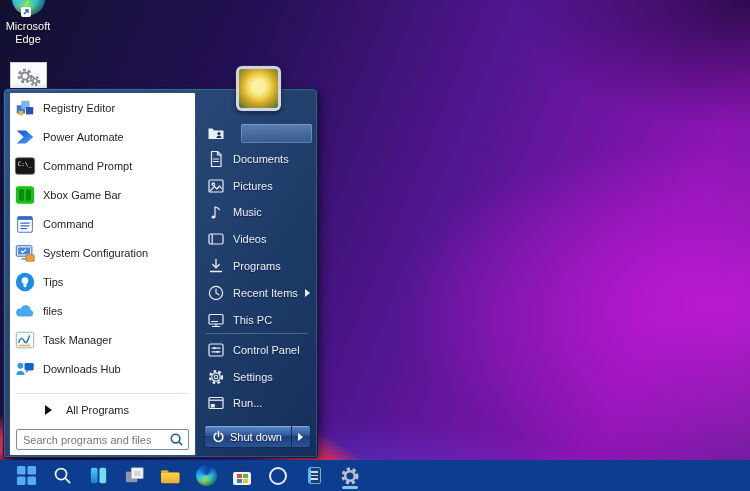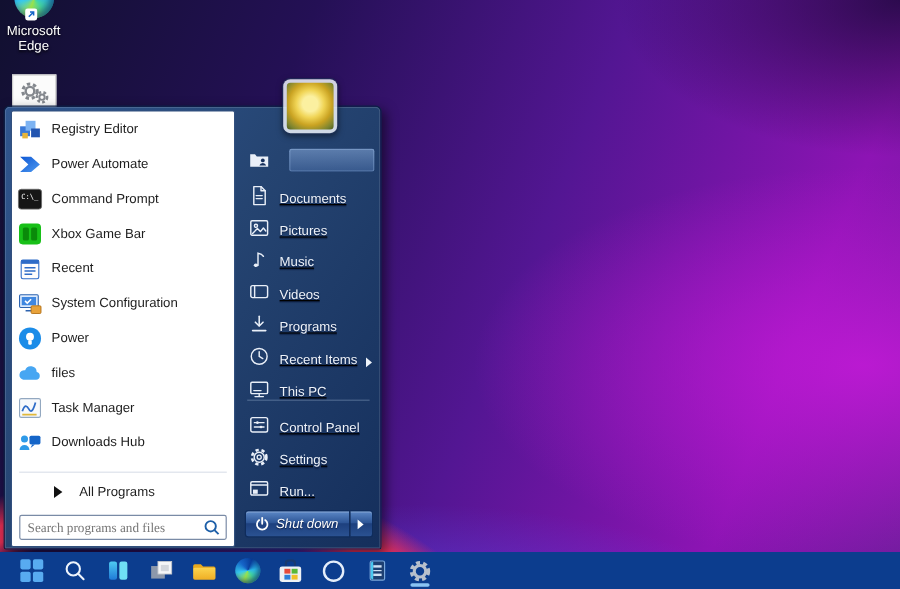--- a/index.html
+++ b/index.html
@@ -40,47 +40,47 @@
   .l-ic{width:24px;height:24px;margin-right:6px;flex:0 0 auto;display:flex;align-items:center;justify-content:center;}
   .l-label{font-size:11px;color:#1e1e1e;white-space:nowrap;}
   .l-sep{position:absolute;left:6px;right:6px;top:300px;height:1px;background:#dde2ea;}
   .allprog{position:absolute;left:0;right:0;top:303px;height:27px;display:flex;align-items:center;margin-left:26px;}
   .allprog .tri{width:0;height:0;margin-left:9px;border-left:7px solid #111;
     border-top:5px solid transparent;border-bottom:5px solid transparent;}
   .allprog .l-label{margin-left:14px;}
   .searchbox{position:absolute;left:6px;right:6px;top:336px;height:21px;background:#fff;
     border:1px solid #7a8ba6;border-radius:2px;display:flex;align-items:center;padding:0 4px;}
   .searchbox input{flex:1;border:none;outline:none;font-size:11px;color:#333;
-    font-family:Liberation Serif, serif;background:transparent;}
+    font-family:Liberation Sans, sans-serif;background:transparent;}
   .searchbox input::placeholder{color:#767676;}
 
   .menu-right{position:absolute;left:194px;top:0;width:120px;height:100%;}
-  .r-row{position:absolute;left:0;width:100%;height:26px;display:flex;align-items:flex-end;
-    padding-left:9px;cursor:default;text-decoration:underline;}
+  .r-row{position:absolute;left:0;width:100%;height:26px;display:flex;align-items:center;
+    padding-left:9px;cursor:default;}
   .r-ic{width:18px;height:18px;margin-right:8px;flex:0 0 auto;display:flex;align-items:center;justify-content:center;}
   .r-label{font-size:11px;color:#eef3fa;white-space:nowrap;text-shadow:0 1px 1px rgba(0,10,40,.6);}
   .r-sep{position:absolute;left:8px;right:10px;top:244px;height:1px;background:rgba(165,190,220,.35);}
   .sub-arrow{position:absolute;right:8px;width:0;height:0;border-left:5px solid #eef3fa;
     border-top:4px solid transparent;border-bottom:4px solid transparent;}
   .user-row{position:absolute;left:0;top:31px;width:100%;height:26px;display:flex;align-items:center;padding-left:9px;}
   .user-highlight{width:71px;height:19px;margin-left:8px;border-radius:2px;
     background:linear-gradient(180deg,rgba(150,185,235,.5),rgba(95,135,200,.35));
     box-shadow:0 0 0 1px rgba(170,200,240,.35) inset;}
 
   .avatar{position:absolute;left:236px;top:66px;width:45px;height:45px;z-index:6;border-radius:6px;
     background:rgba(238,243,250,.85);padding:3px;
     box-shadow:0 0 0 1px rgba(30,50,90,.65), 0 2px 5px rgba(0,0,0,.5);}
   .avatar .photo{width:100%;height:100%;border-radius:3px;
     background:radial-gradient(circle at 50% 45%,#fbf0a0 0 22%,#f0d455 40%,#caa322 62%,#7c8430 85%,#4a5c20 100%);}
 
   .shutdown{position:absolute;left:6px;top:336px;height:23px;display:flex;}
   .sd-main,.sd-arrow{display:flex;align-items:center;border:1px solid #0f2c5c;
     background:linear-gradient(180deg,#5d89c8 0%,#2e5697 45%,#1d407e 50%,#2b5292 100%);
     box-shadow:0 1px 0 rgba(255,255,255,.3) inset;cursor:default;}
-  .sd-main{border-radius:3px 0 0 3px;padding:0 9px 0 7px;gap:5px;font-style:italic;}
+  .sd-main{border-radius:3px 0 0 3px;padding:0 9px 0 7px;gap:5px;}
   .sd-main span{color:#fff;font-size:11px;text-shadow:0 1px 1px rgba(0,10,40,.7);}
   .sd-arrow{width:19px;border-left:none;border-radius:0 3px 3px 0;justify-content:center;}
   .sd-arrow .tri{width:0;height:0;border-left:5px solid #fff;border-top:4px solid transparent;border-bottom:4px solid transparent;}
 
   
   .taskbar{position:absolute;left:0;bottom:0;width:750px;height:31px;background:#0c3d8e;z-index:10;
     display:flex;align-items:center;padding-left:14px;gap:12px;}
   .tb-btn{width:24px;height:28px;display:flex;align-items:center;justify-content:center;position:relative;cursor:default;}
   .tb-underline{position:absolute;bottom:1px;left:4px;width:16px;height:3px;border-radius:2px;background:#8ac4f4;}
   .edge-tb{width:21px;height:21px;border-radius:50%;
@@ -172,21 +172,21 @@
       </div>
 
       <div class="l-row">
         <span class="l-ic">
           <svg width="22" height="22" viewBox="0 0 24 24">
               <rect x="4" y="4" width="16" height="17" rx="1.5" fill="#fdfdfd" stroke="#2e6cc8" stroke-width="1"></rect>
               <rect x="4" y="4" width="16" height="3.5" fill="#2e6cc8"></rect>
               <path d="M7 11 h10 M7 14 h10 M7 17 h7" stroke="#2e6cc8" stroke-width="1.4" fill="none"></path>
             </svg>
         </span>
-        <span class="l-label">Recent</span>
+        <span class="l-label">Command</span>
       </div>
 
       <div class="l-row">
         <span class="l-ic">
           <svg width="22" height="22" viewBox="0 0 24 24">
               <rect x="2.5" y="4" width="17" height="11.5" rx="1" fill="#dceafc" stroke="#2e64b0" stroke-width="1"></rect>
               <rect x="4.5" y="6" width="13" height="7.5" fill="#3f87e0"></rect>
               <path d="M7.5 9.5 l2 2 3.5-3.5" stroke="#fff" stroke-width="1.4" fill="none"></path>
               <path d="M8 18.5 h6" stroke="#2e64b0" stroke-width="1.2"></path>
               <rect x="13" y="14" width="9" height="7" rx="1" fill="#e8a23a" stroke="#b06e14" stroke-width="0.8"></rect>
@@ -196,21 +196,21 @@
       </div>
 
       <div class="l-row">
         <span class="l-ic">
           <svg width="22" height="22" viewBox="0 0 24 24">
               <circle cx="12" cy="12" r="10" fill="#1b8ce8"></circle>
               <circle cx="12" cy="10.5" r="3.6" fill="#fff"></circle>
               <rect x="10.4" y="13.6" width="3.2" height="4.2" rx="1.2" fill="#fff"></rect>
             </svg>
         </span>
-        <span class="l-label">Power</span>
+        <span class="l-label">Tips</span>
       </div>
 
       <div class="l-row">
         <span class="l-ic">
           <svg width="22" height="22" viewBox="0 0 24 24">
               <path d="M6 18 h11.5 a3.6 3.6 0 0 0 .6-7.1 A5.4 5.4 0 0 0 7.6 9.3 A4.1 4.1 0 0 0 6 18 Z" fill="#47a6f2"></path>
             </svg>
         </span>
         <span class="l-label">files</span>
       </div>

